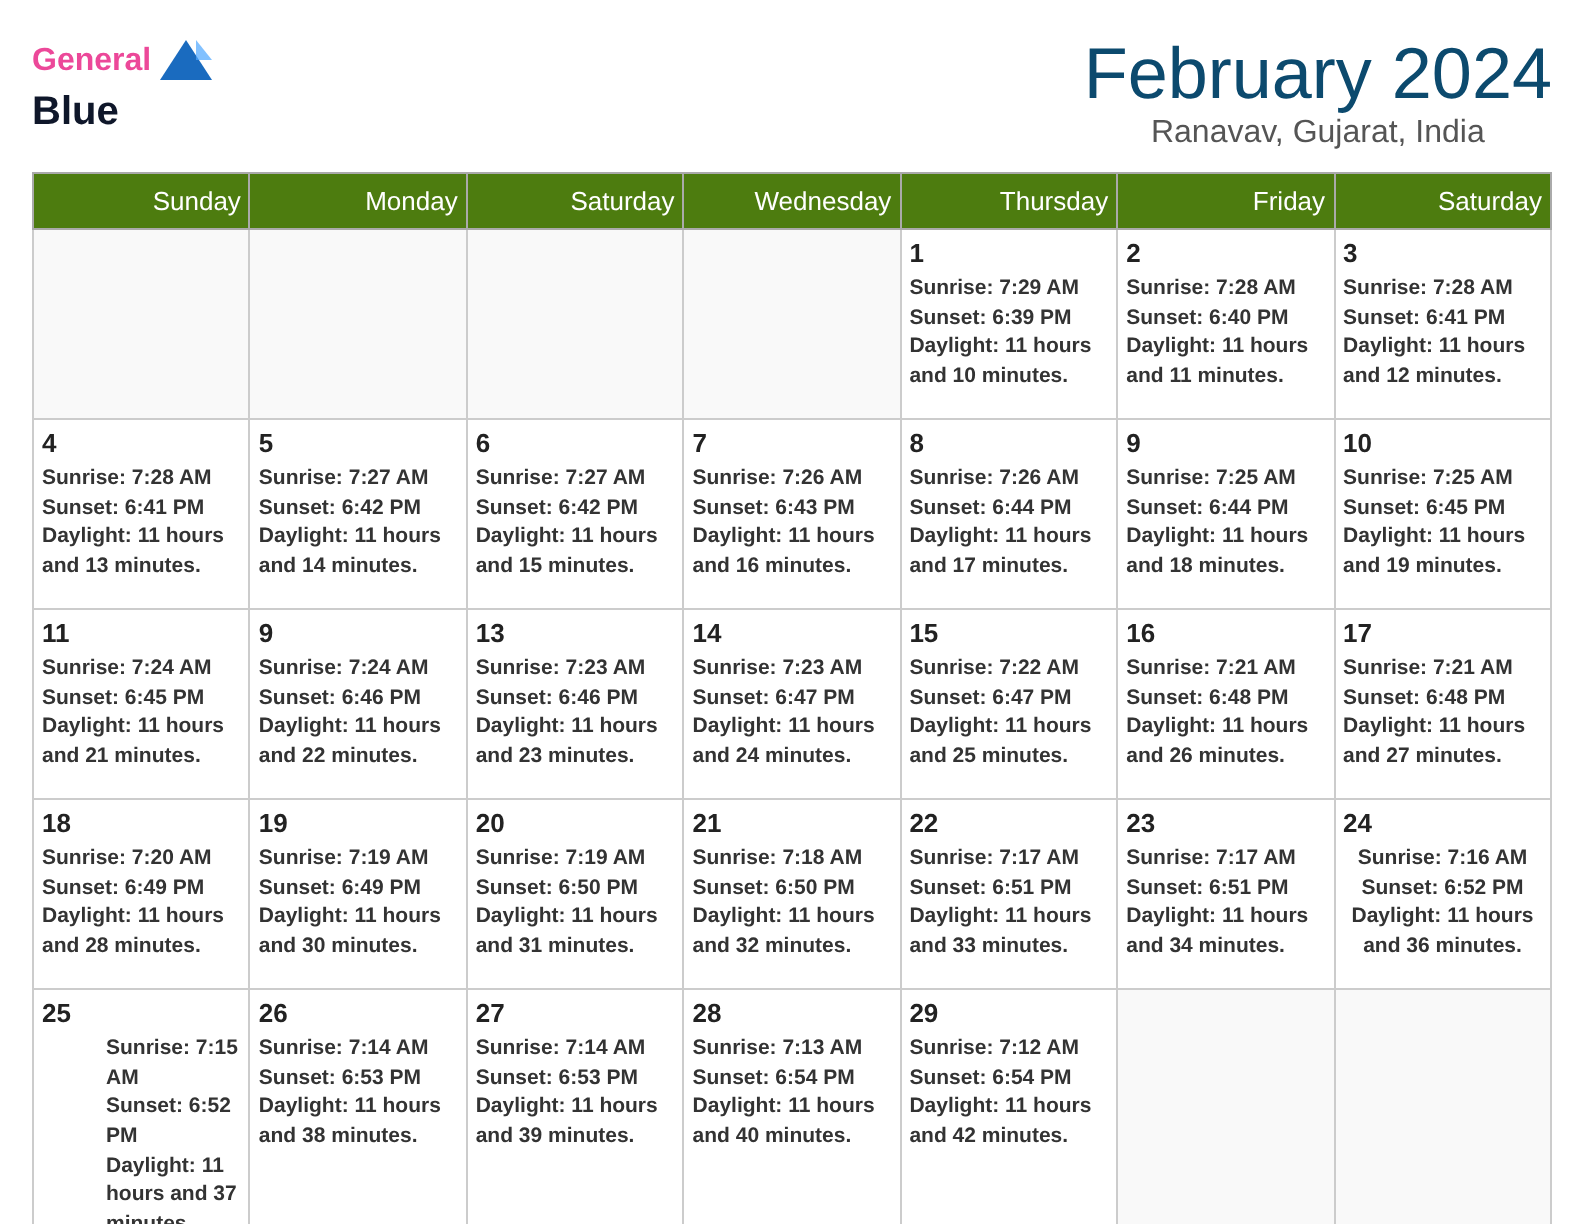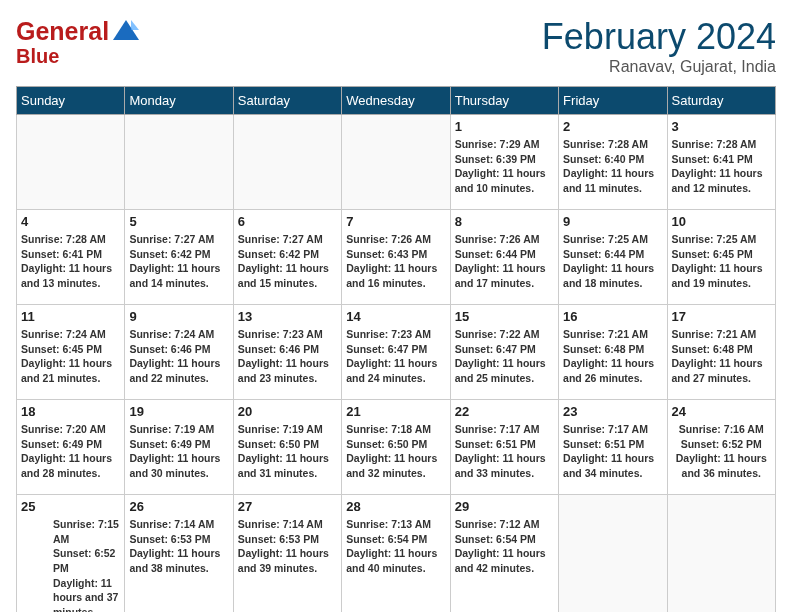--- a/index.html
+++ b/index.html
@@ -14,58 +14,59 @@
       display: flex;
       justify-content: space-between;
       align-items: flex-start;
       margin-bottom: 10px;
     }
     .logo {
       display: flex;
       align-items: center;
     }
     .logo-text-general {
-      font-size: 25px;
+      font-size: 16px;
       font-weight: bold;
-      color: #b91c1c;
+      color: #ec4899;
       line-height: 1;
     }
     .logo-text-blue {
       font-size: 20px;
       font-weight: bold;
-      color: #b91c1c;
+      color: #0f172a;
       line-height: 1;
     }
     .logo-icon {
       width: 30px;
       height: 30px;
       margin-left: 2px;
     }
     .title-block {
       text-align: right;
     }
     .calendar-title {
       font-size: 36px;
       font-weight: normal;
       color: #0c4a6e;
     }
     .calendar-subtitle {
       font-size: 16px;
       color: #555;
+      text-align: center;
     }
     table {
       width: 100%;
       border-collapse: collapse;
       font-size: 11px;
     }
     thead tr th {
-      background-color: #0c4a6e;
+      background-color: #4d7c0f;
       color: #fff;
       padding: 6px 4px;
-      text-align: left;
+      text-align: right;
       font-size: 13px;
       font-weight: normal;
       border: 1px solid #aaa;
     }
     td {
       border: 1px solid #ccc;
       vertical-align: top;
       padding: 4px;
       width: 14.28%;
       min-height: 80px;

